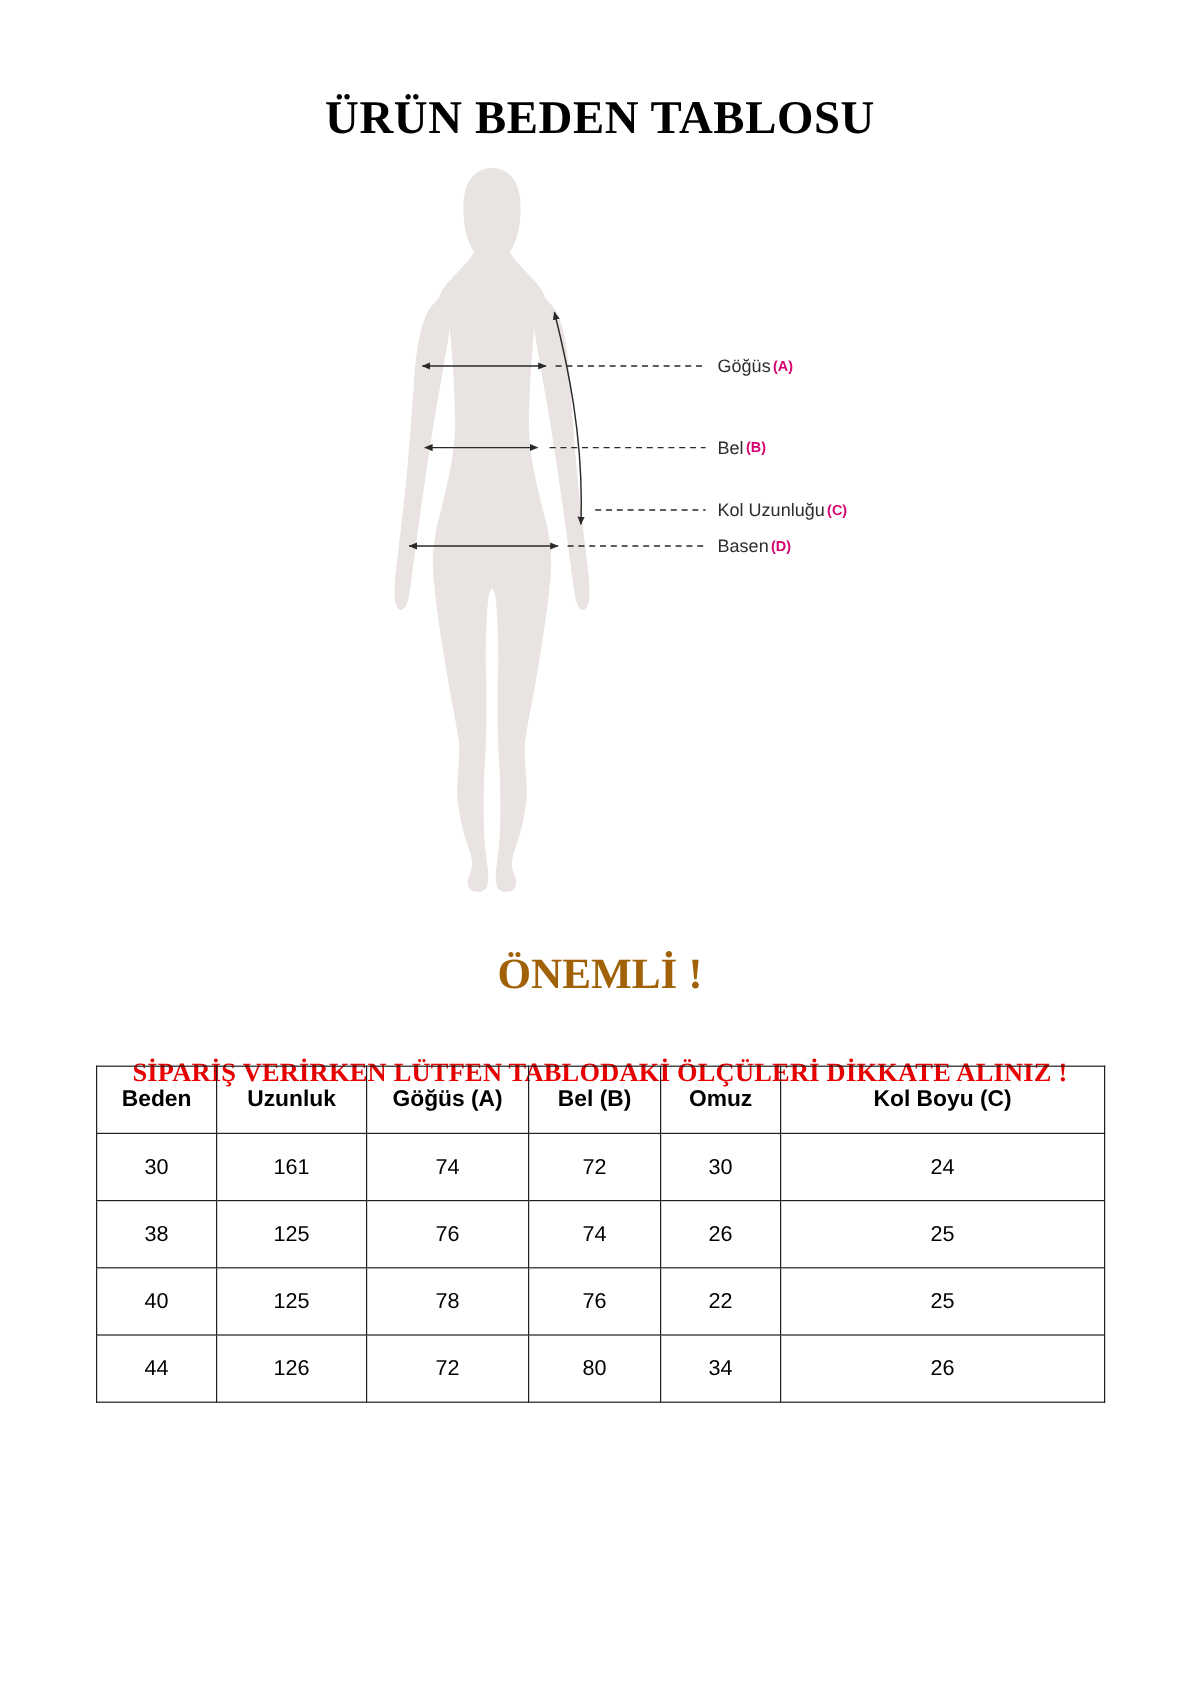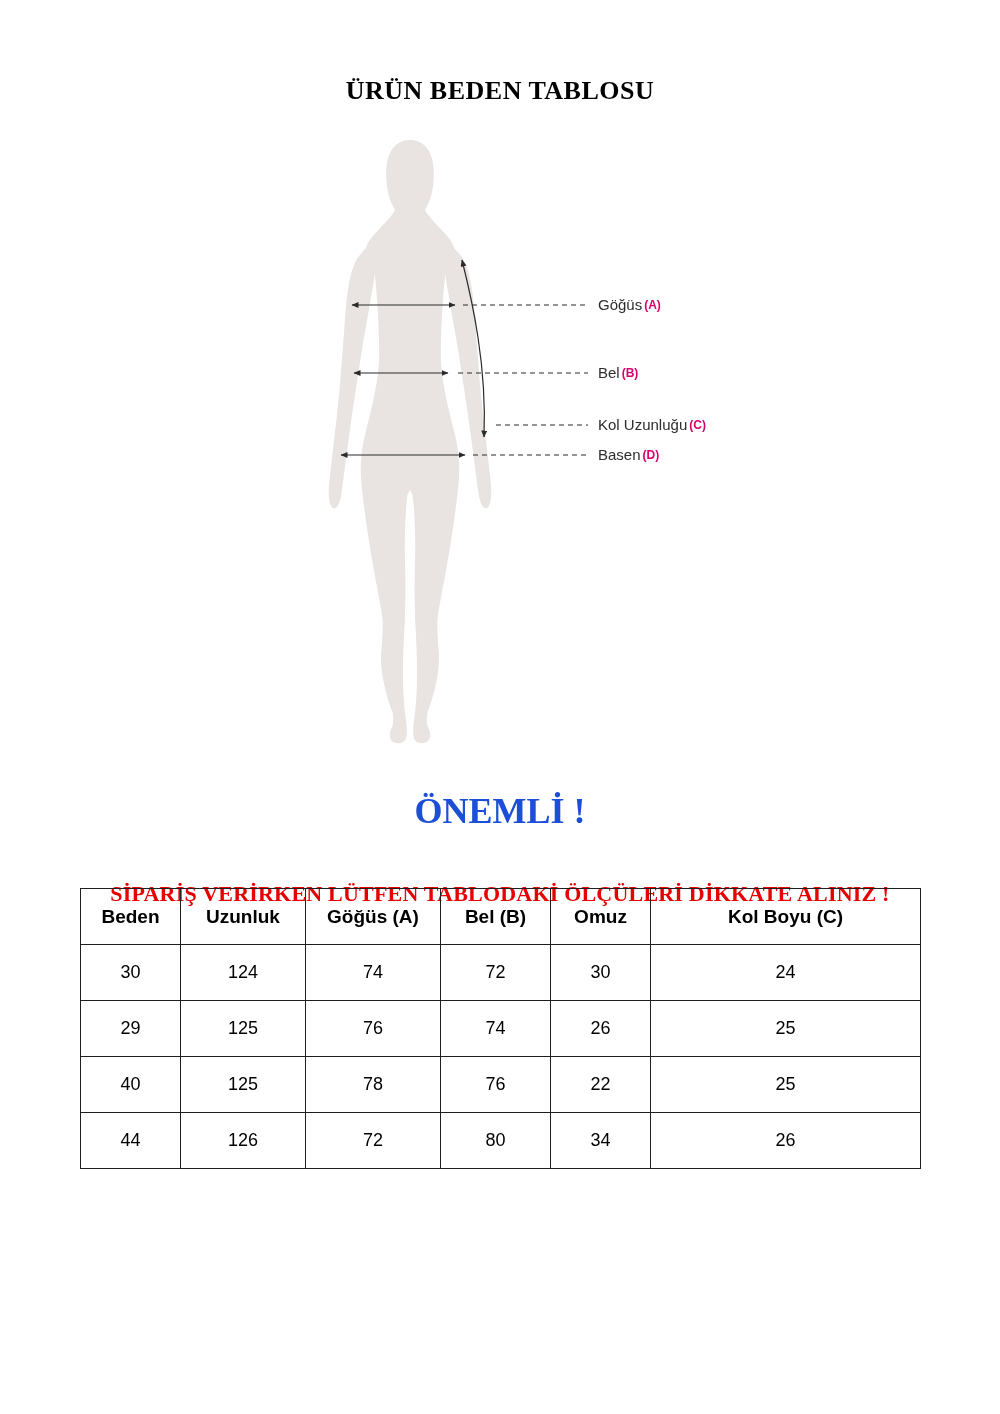--- a/index.html
+++ b/index.html
@@ -3,37 +3,37 @@
 <meta charset="utf-8">
 <style>
   * { margin:0; padding:0; box-sizing:border-box; }
   html,body { background:#ffffff; }
   .page {
     position:relative; width:1000px; height:1414px; margin:0 auto;
     background:#ffffff; font-family:"Liberation Sans", sans-serif; overflow:hidden;
   }
   .title {
     position:absolute; top:76px; left:0; width:100%; text-align:center;
-    font-family:"Liberation Serif", serif; font-size:26px; color:#000000;
+    font-family:"Liberation Serif", serif; font-size:39px; color:#000000;
     letter-spacing:0.5px;
   }
   .diagram { position:absolute; top:0; left:0; width:1000px; height:780px; }
   svg.overlay { position:absolute; top:0; left:0; }
   .m-label {
     position:absolute; height:20px; line-height:20px; font-size:15px;
     color:#2d2d2d; white-space:nowrap;
   }
   .m-label .code {
     font-size:12px; color:#d6006e; font-weight:700; margin-left:2px;
     vertical-align:1px;
   }
   .important-title {
     position:absolute; top:790px; left:0; width:100%; text-align:center;
     font-family:"Liberation Serif", serif; font-weight:700; font-size:36px;
-    color:#1d4ed8;
+    color:#a16207;
   }
   .warning {
     position:absolute; top:845px; left:0; width:100%; text-align:center;
     font-family:"Liberation Serif", serif; font-weight:700; font-size:22px;
     color:#e60000; letter-spacing:0.2px;margin-top:36px;
   }
   table.size {
     position:absolute; top:888px; left:80px; width:840px;
     border-collapse:collapse; table-layout:fixed;
   }
@@ -117,28 +117,28 @@
         <th>Uzunluk</th>
         <th>Göğüs (A)</th>
         <th>Bel (B)</th>
         <th>Omuz</th>
         <th>Kol Boyu (C)</th>
       </tr>
     </thead>
     <tbody>
         <tr>
           <td>30</td>
-          <td>124</td>
+          <td>161</td>
           <td>74</td>
           <td>72</td>
           <td>30</td>
           <td>24</td>
         </tr>
         <tr>
-          <td>29</td>
+          <td>38</td>
           <td>125</td>
           <td>76</td>
           <td>74</td>
           <td>26</td>
           <td>25</td>
         </tr>
         <tr>
           <td>40</td>
           <td>125</td>
           <td>78</td>

